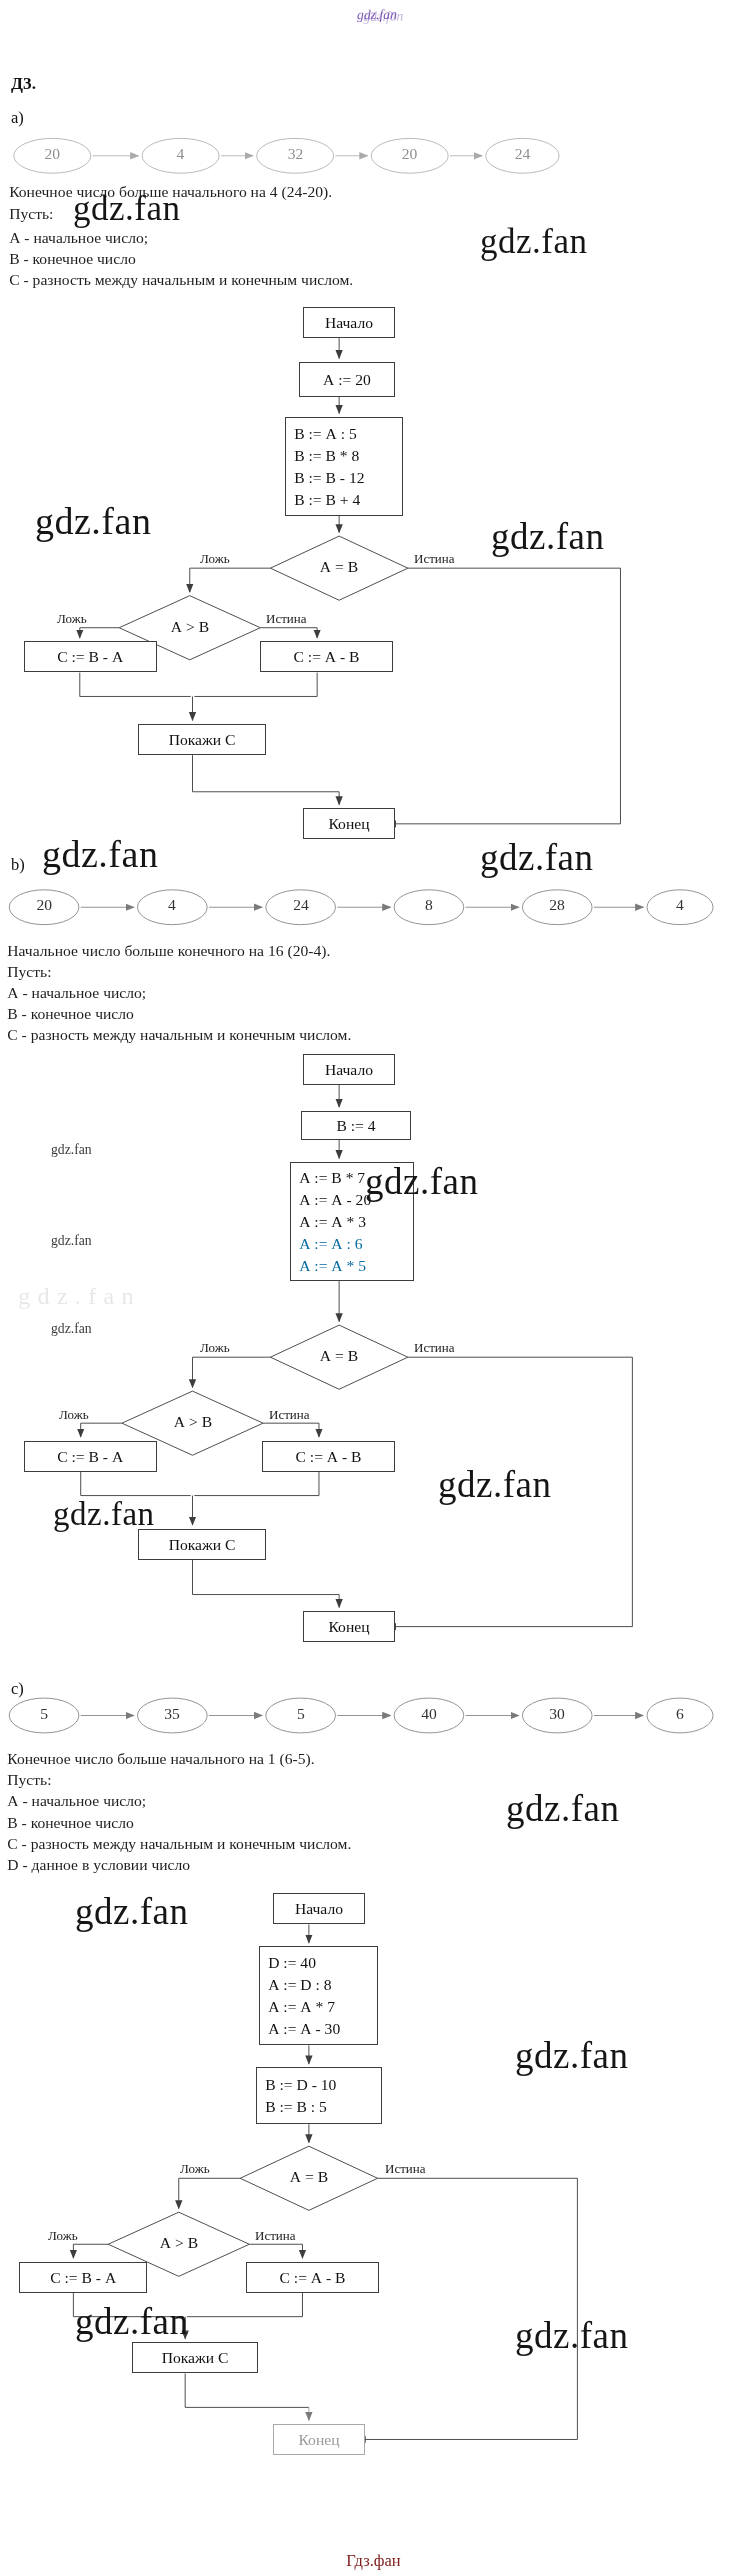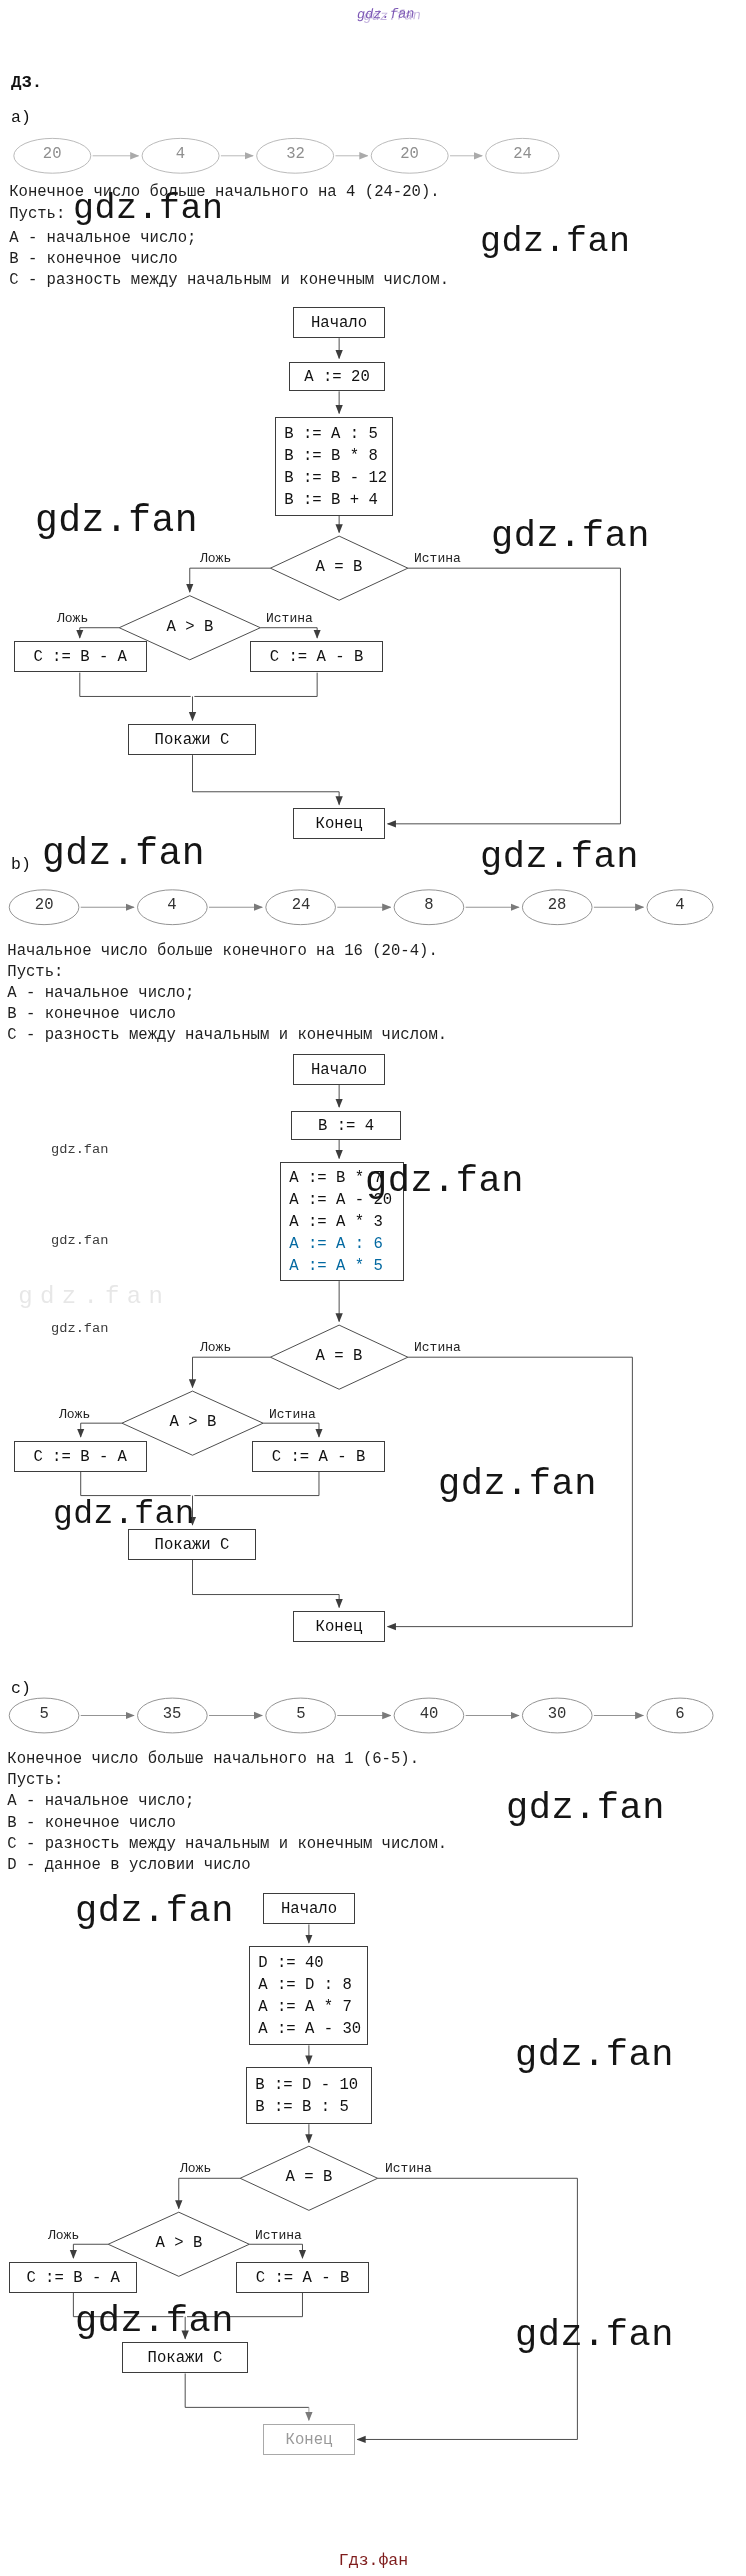--- a/index.html
+++ b/index.html
@@ -1,32 +1,32 @@
 <!DOCTYPE html>
 <html style="font-size:14.7px"><head>
 <meta charset="utf-8">
 <style>
   * { margin:0; padding:0; box-sizing:border-box; }
   html,body { background:#fff; }
   #page {
     position:relative; width:747px; height:2576px; background:#fff;
-    font-family:Liberation Mono, monospace; overflow:hidden;
+    font-family:Liberation Serif, serif; overflow:hidden;
   }
   svg.overlay { position:absolute; left:0; top:0; z-index:1; }
 
   .doc-line { position:absolute; font-size:15.6px; color:#1e1e1e; white-space:nowrap; z-index:2; }
   .sec-letter { position:absolute; font-size:16.5px; color:#111; z-index:2; }
   .task { position:absolute; font-size:17.4px; font-weight:bold; color:#111; z-index:2; }
 
   .cnum { position:absolute; text-align:center; font-size:15.6px; color:#333; z-index:2; }
   .cnum.dim { color:#8f8f8f; }
 
   .fbox { position:absolute; border:0.9px solid #3d3d3d; background:#fff; z-index:2;
           display:flex; align-items:center; justify-content:center;
-          font-size:15.6px; color:#111; }
+          font-size:15.6px; color:#111;margin-left:10px; }
   .fbox.multi { flex-direction:column; align-items:flex-start; justify-content:center; padding:4.6px 8.2px; }
   .fbox.multi > div { line-height:22px; white-space:nowrap; }
   .fbox.multi > div.faded { color:#0369a1; }
   .fbox.faded-box { border-color:#a9a9a9; color:#9a9a9a; }
 
   .cond { position:absolute; text-align:center; font-size:15.6px; color:#111; z-index:2; }
   .blabel { position:absolute; font-size:13px; color:#222; z-index:2; white-space:nowrap; }
 
   .wm { position:absolute; color:#151515; z-index:4; white-space:nowrap; letter-spacing:0.5px; }
   .wm-sm { position:absolute; font-size:13.7px; color:#3c3c3c; z-index:4; }
@@ -175,21 +175,21 @@
   <div class="cnum dim" style="left:371px;top:145px;width:77px">20</div>
   <div class="cnum dim" style="left:484px;top:145px;width:77px">24</div>
 
   <div class="doc-line" style="left:9.2px;top:183px">Конечное число больше начального на 4 (24-20).</div>
   <div class="doc-line" style="left:9.2px;top:205px">Пусть:</div>
   <div class="doc-line" style="left:9.2px;top:229px">А - начальное число;</div>
   <div class="doc-line" style="left:9.2px;top:250px">В - конечное число</div>
   <div class="doc-line" style="left:9.2px;top:271px">С - разность между начальным и конечным числом.</div>
 
   <div class="fbox" style="left:293px;top:307px;width:92px;height:31px">Начало</div>
-  <div class="fbox" style="left:289px;top:362px;width:96px;height:29px">А := 20</div>
+  <div class="fbox" style="left:289px;top:362px;width:96px;height:35px">А := 20</div>
   <div class="fbox multi" style="left:275px;top:417px;width:118px;height:99px">
     <div>В := А : 5</div>
     <div>В := В * 8</div>
     <div>В := В - 12</div>
     <div>В := В + 4</div>
   </div>
 
   <div class="cond" style="left:293px;top:558px;width:92px">А = В</div>
   <div class="blabel" style="left:200px;top:551px">Ложь</div>
   <div class="blabel" style="left:414px;top:551px">Истина</div>

